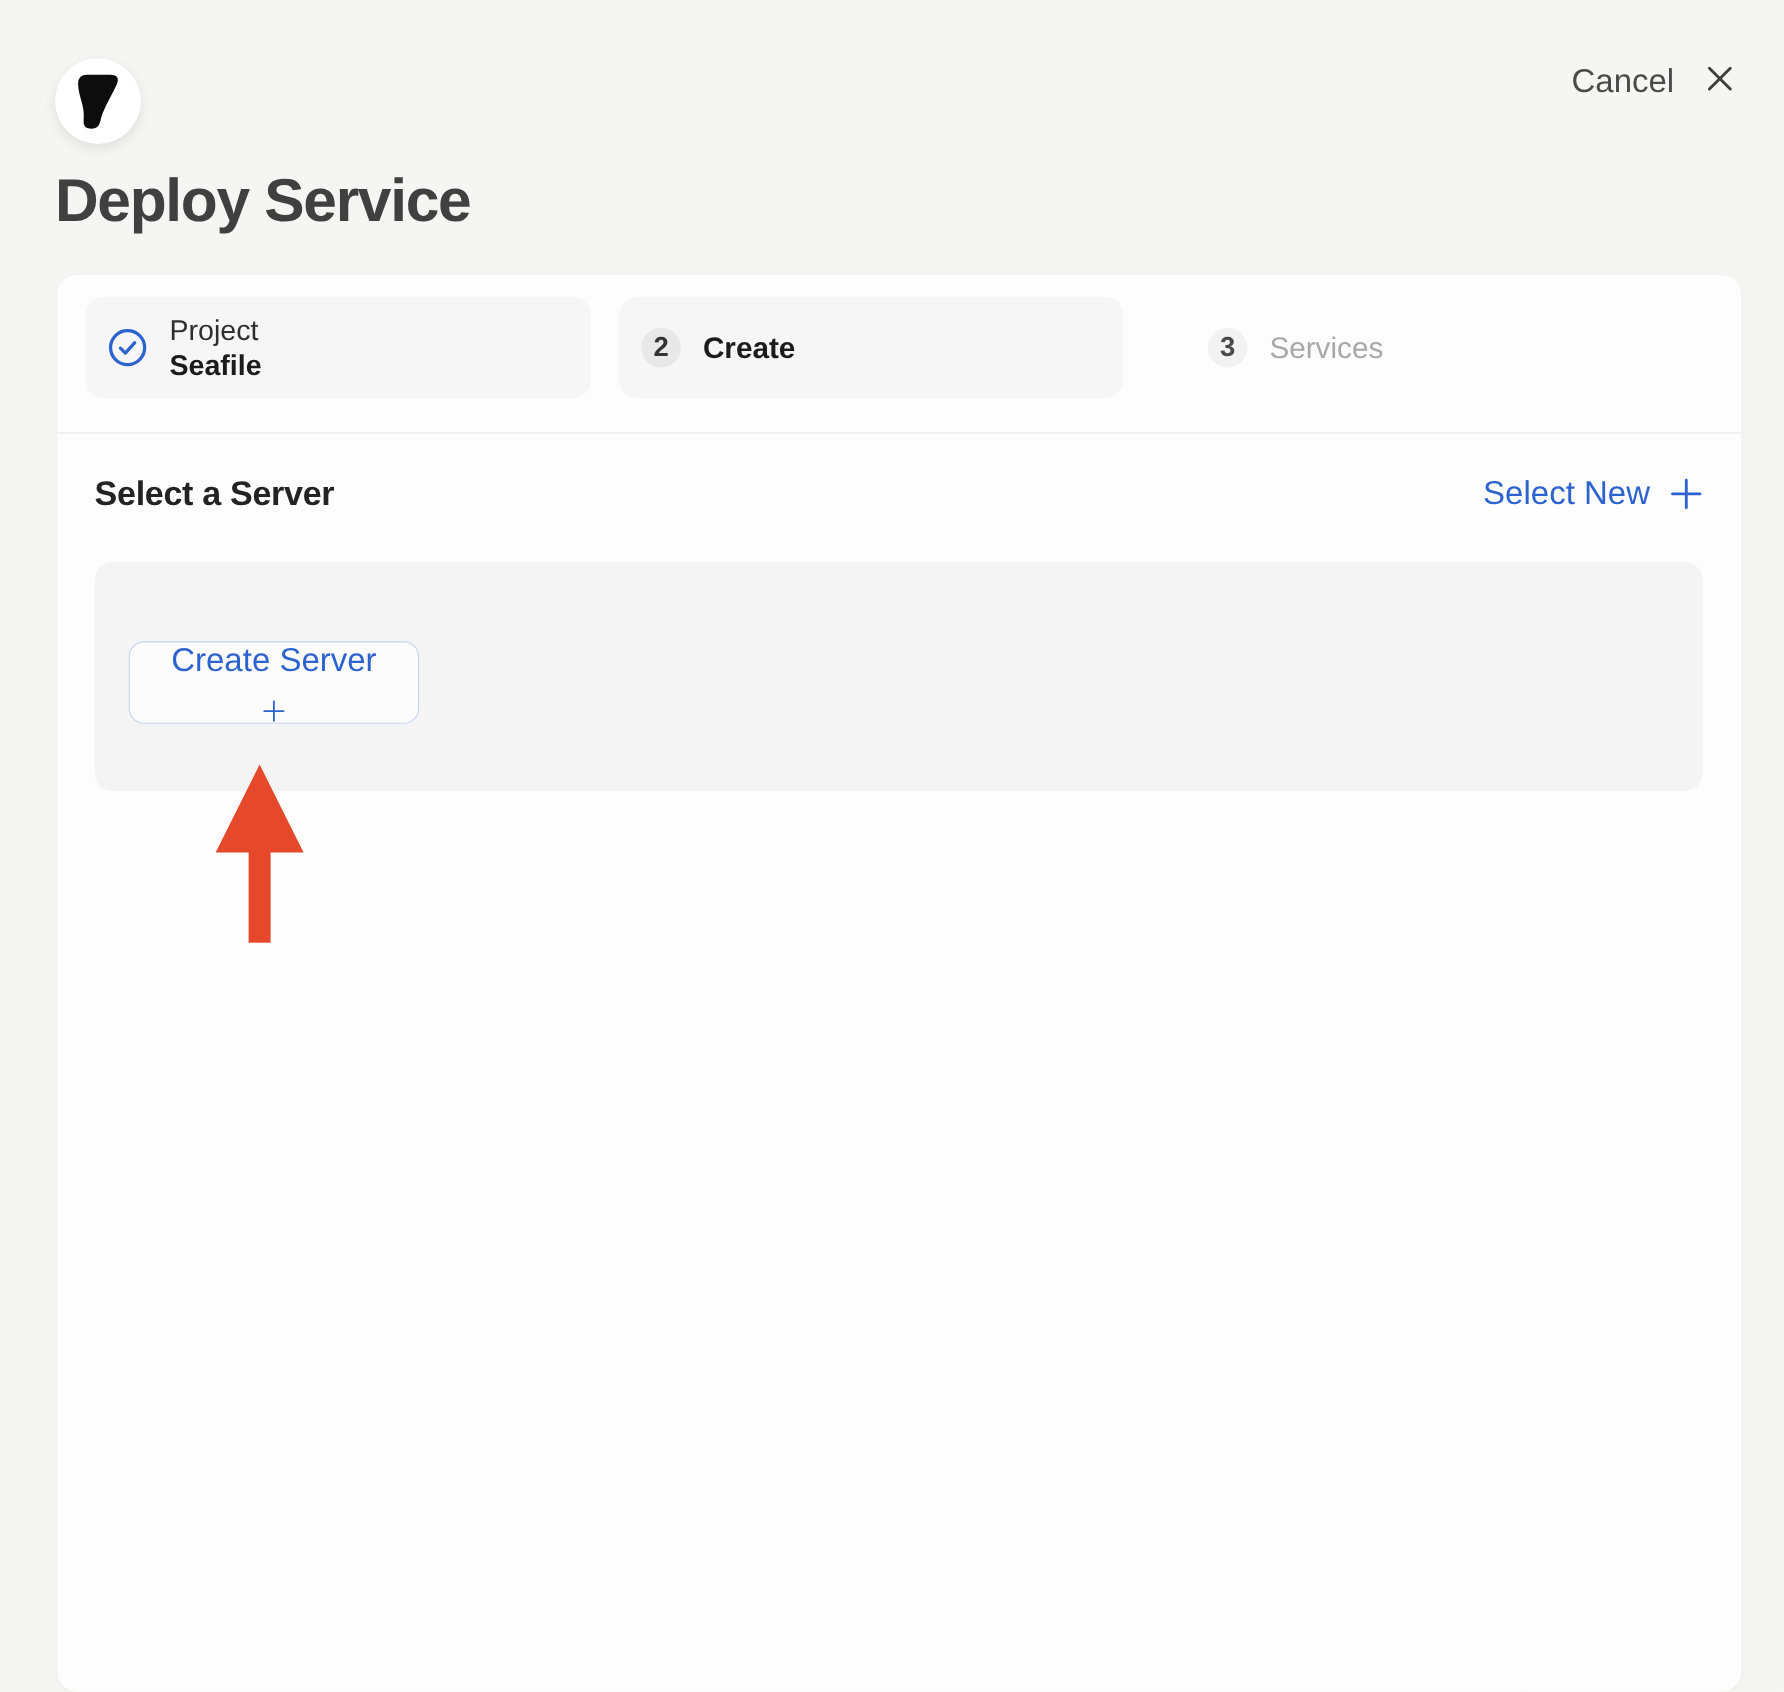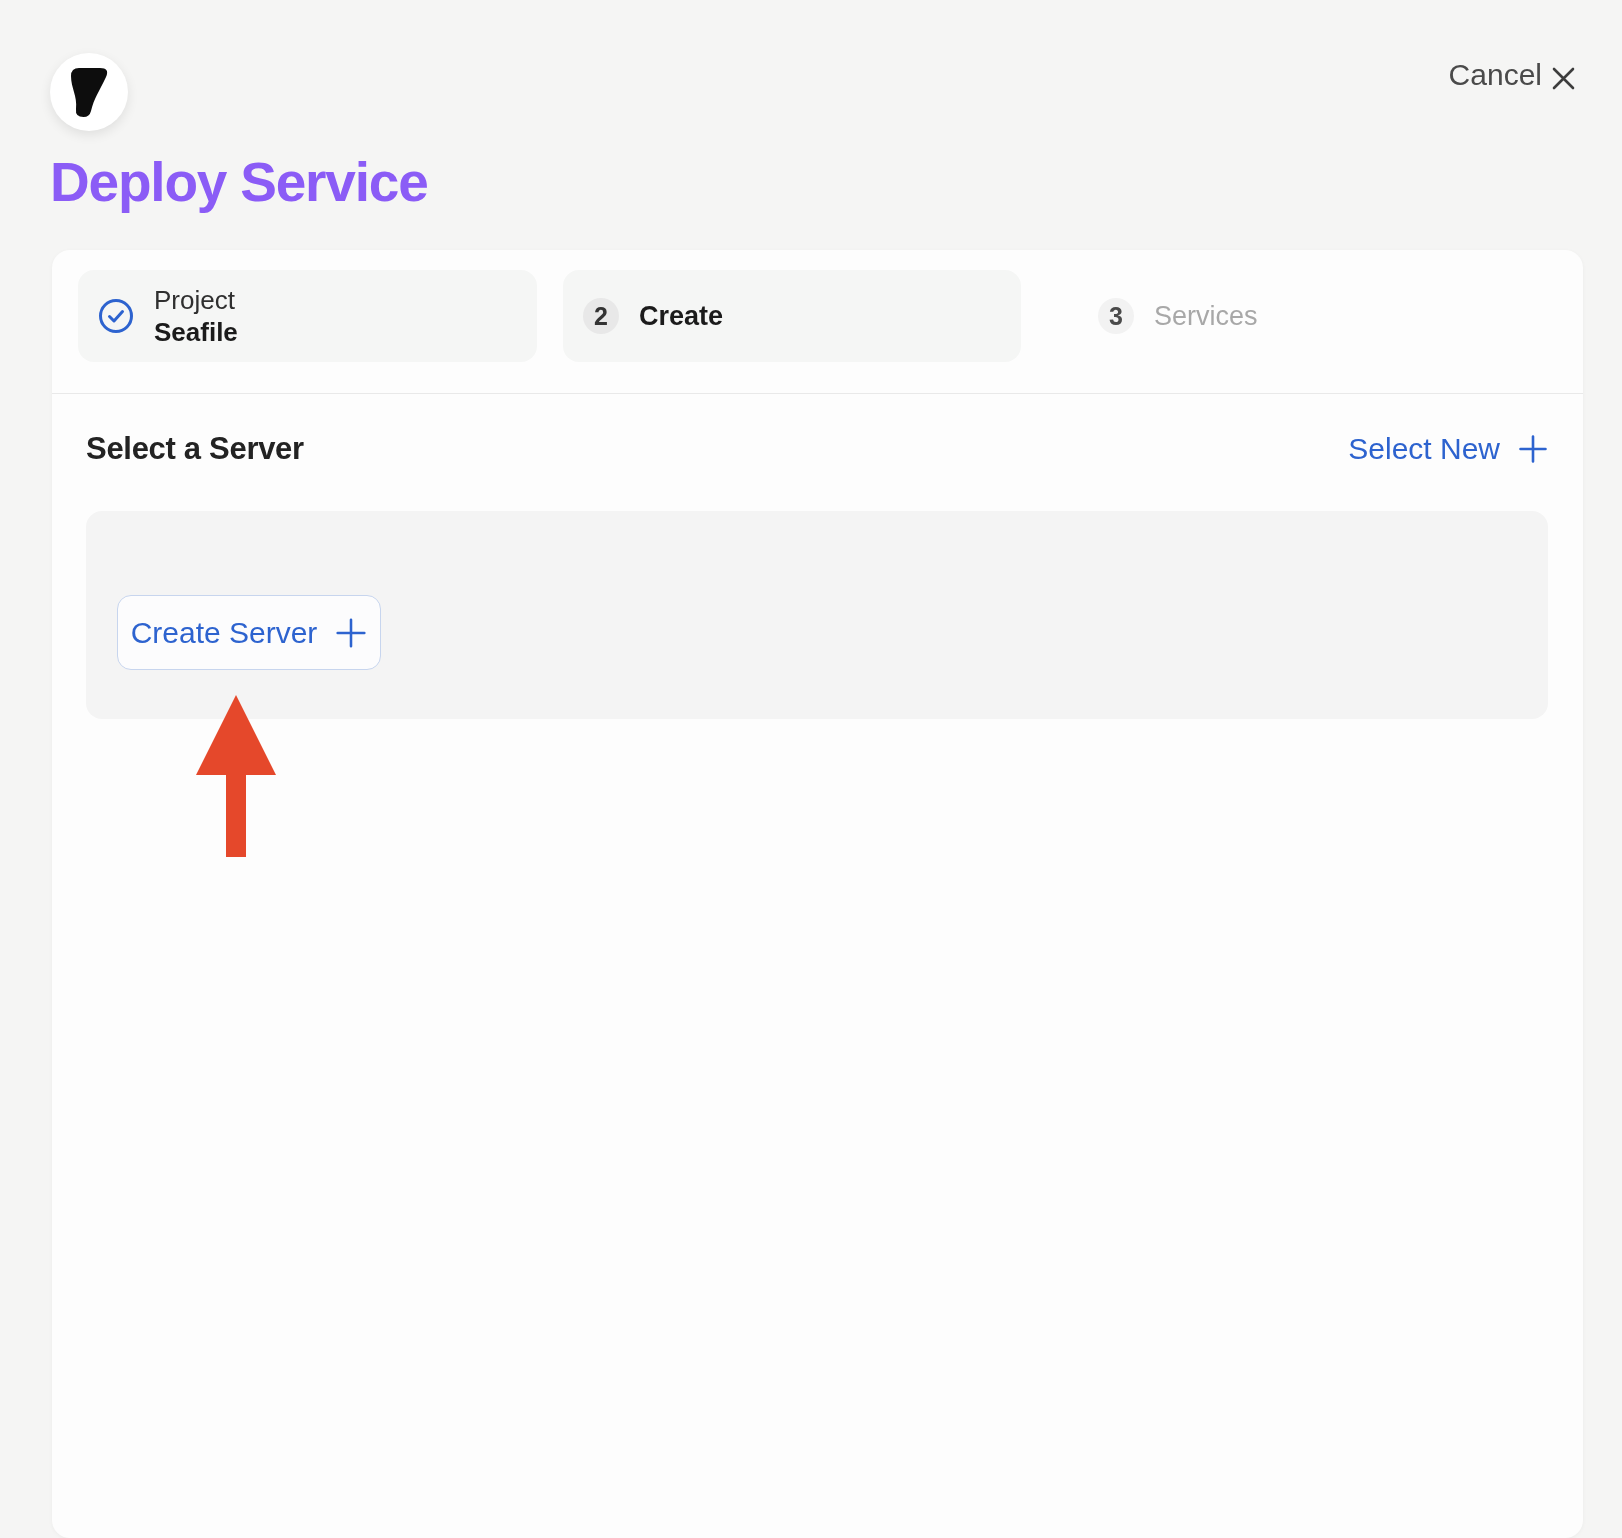--- a/index.html
+++ b/index.html
@@ -16,27 +16,27 @@
   
   .logo {
     position:absolute; left:50px; top:53px;
     width:78px; height:78px; border-radius:50%;
     background:#ffffff;
     box-shadow:0 4px 12px rgba(0,0,0,.09);
     display:flex; align-items:center; justify-content:center;
   }
   .cancel {
     position:absolute; top:58px; right:45px;
-    display:flex; align-items:flex-end; gap:8px;
+    display:flex; align-items:flex-start; gap:28px;
     cursor:pointer;
   }
   .cancel-label { font-size:30px; color:#4a4a4a; }
   .page-title {
     position:absolute; left:50px; top:150px;
-    font-size:55px; font-weight:800; letter-spacing:-1.2px; color:#8b5cf6;
+    font-size:55px; font-weight:800; letter-spacing:-1.2px; color:#404040;
   }
 
   
   .card {
     position:absolute; left:52px; top:250px;
     width:1531px; height:1288px;
     background:#fdfdfd;
     border-radius:18px;
     box-shadow:0 1px 4px rgba(0,0,0,.04);
   }
@@ -81,28 +81,29 @@
   .plus-icon { width:30px; height:30px; }
 
   
   .empty {
     margin:34px 35px 0 34px; height:208px;
     border-radius:16px; background:#f4f4f4;
     padding:36px 0 0 31px;
   }
   .empty-msg { font-size:29px; color:#393939; line-height:34px; }
   .create-server {
-    margin-top:48px;
+    margin-top:36px;
     width:264px; height:75px;
     border-radius:14px;
     border:1.5px solid #c7d5ee;
     background:#fcfcfd;
     display:flex; align-items:center; justify-content:center; gap:18px;
     color:var(--accent); font-size:30px;
     cursor:pointer;
+    flex-direction:column;
   }
   .create-server .plus-icon { width:32px; height:32px; }
 
   
   .arrow-annotation {
     position:absolute; left:190px; top:690px;
     width:92px; height:170px;
     color:var(--arrow);
     pointer-events:none;
   }

